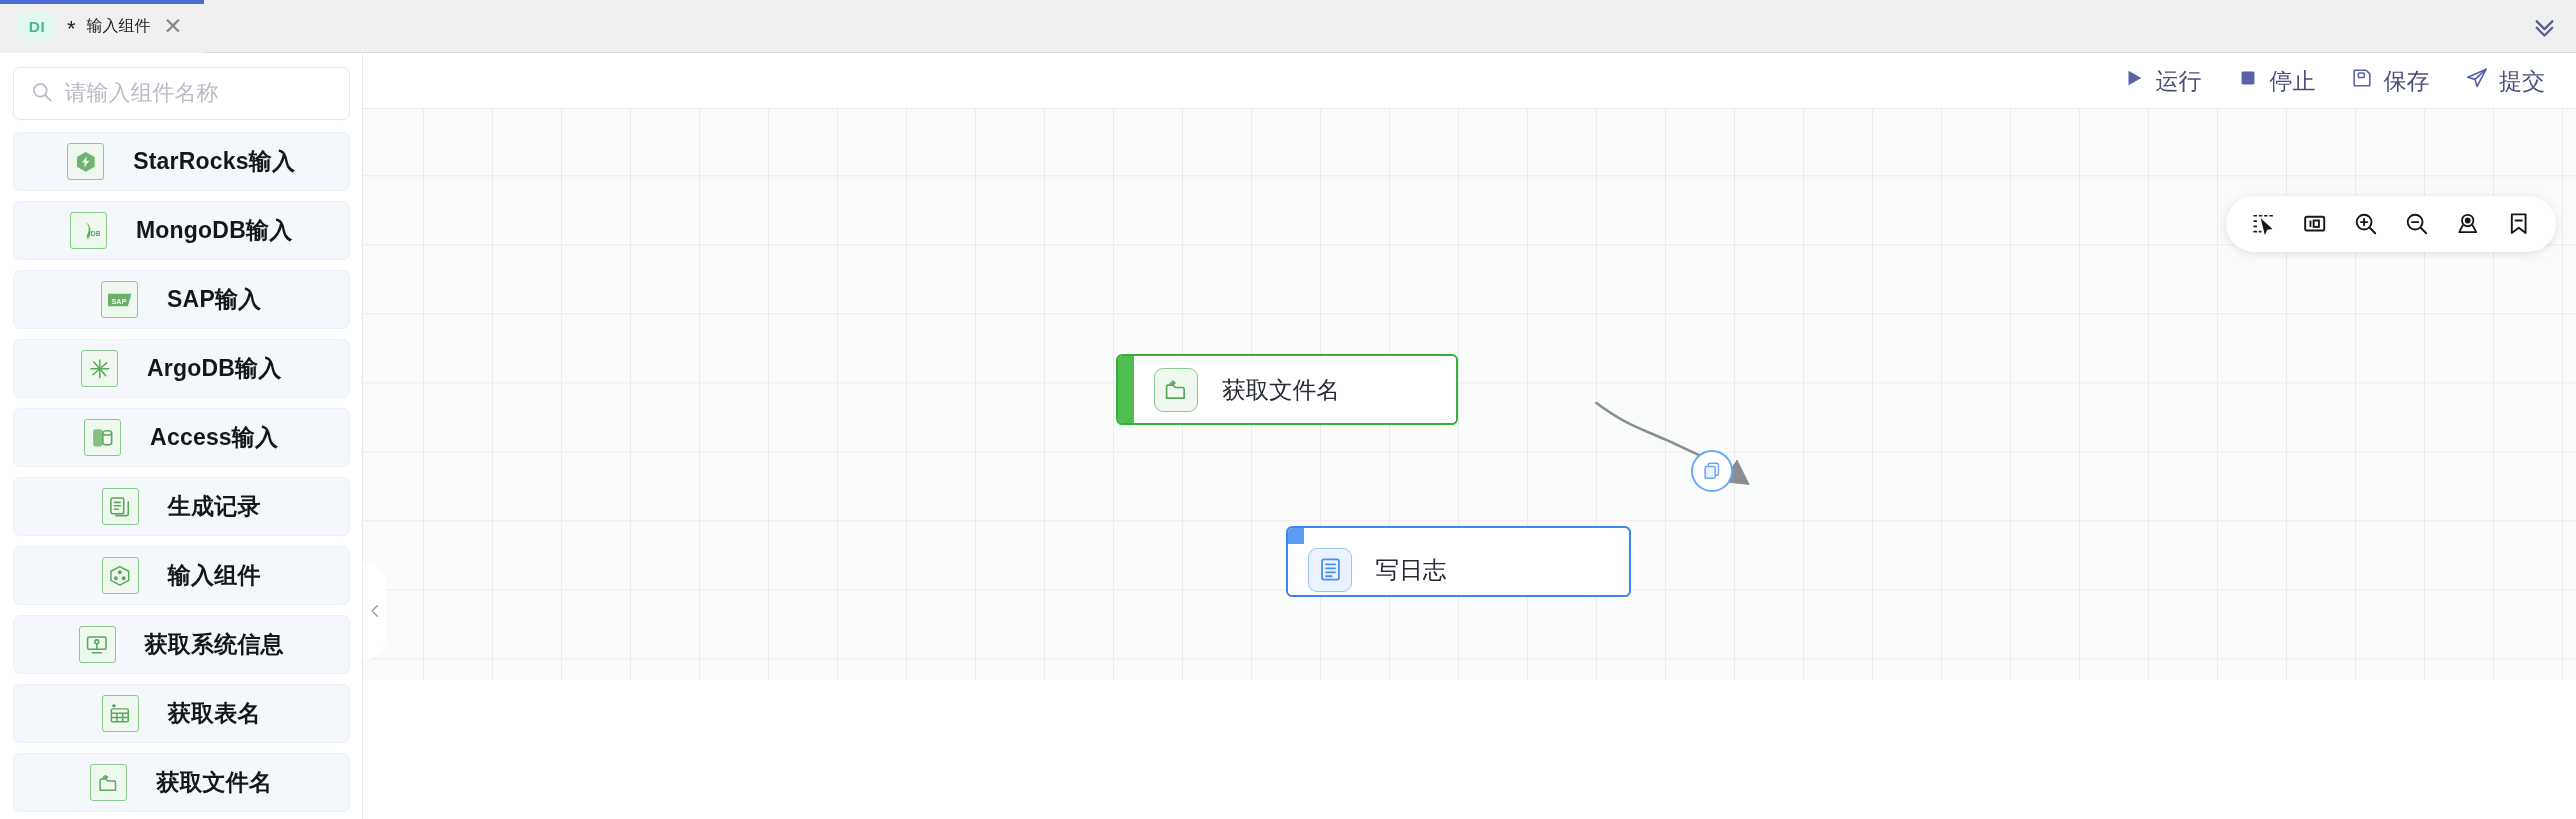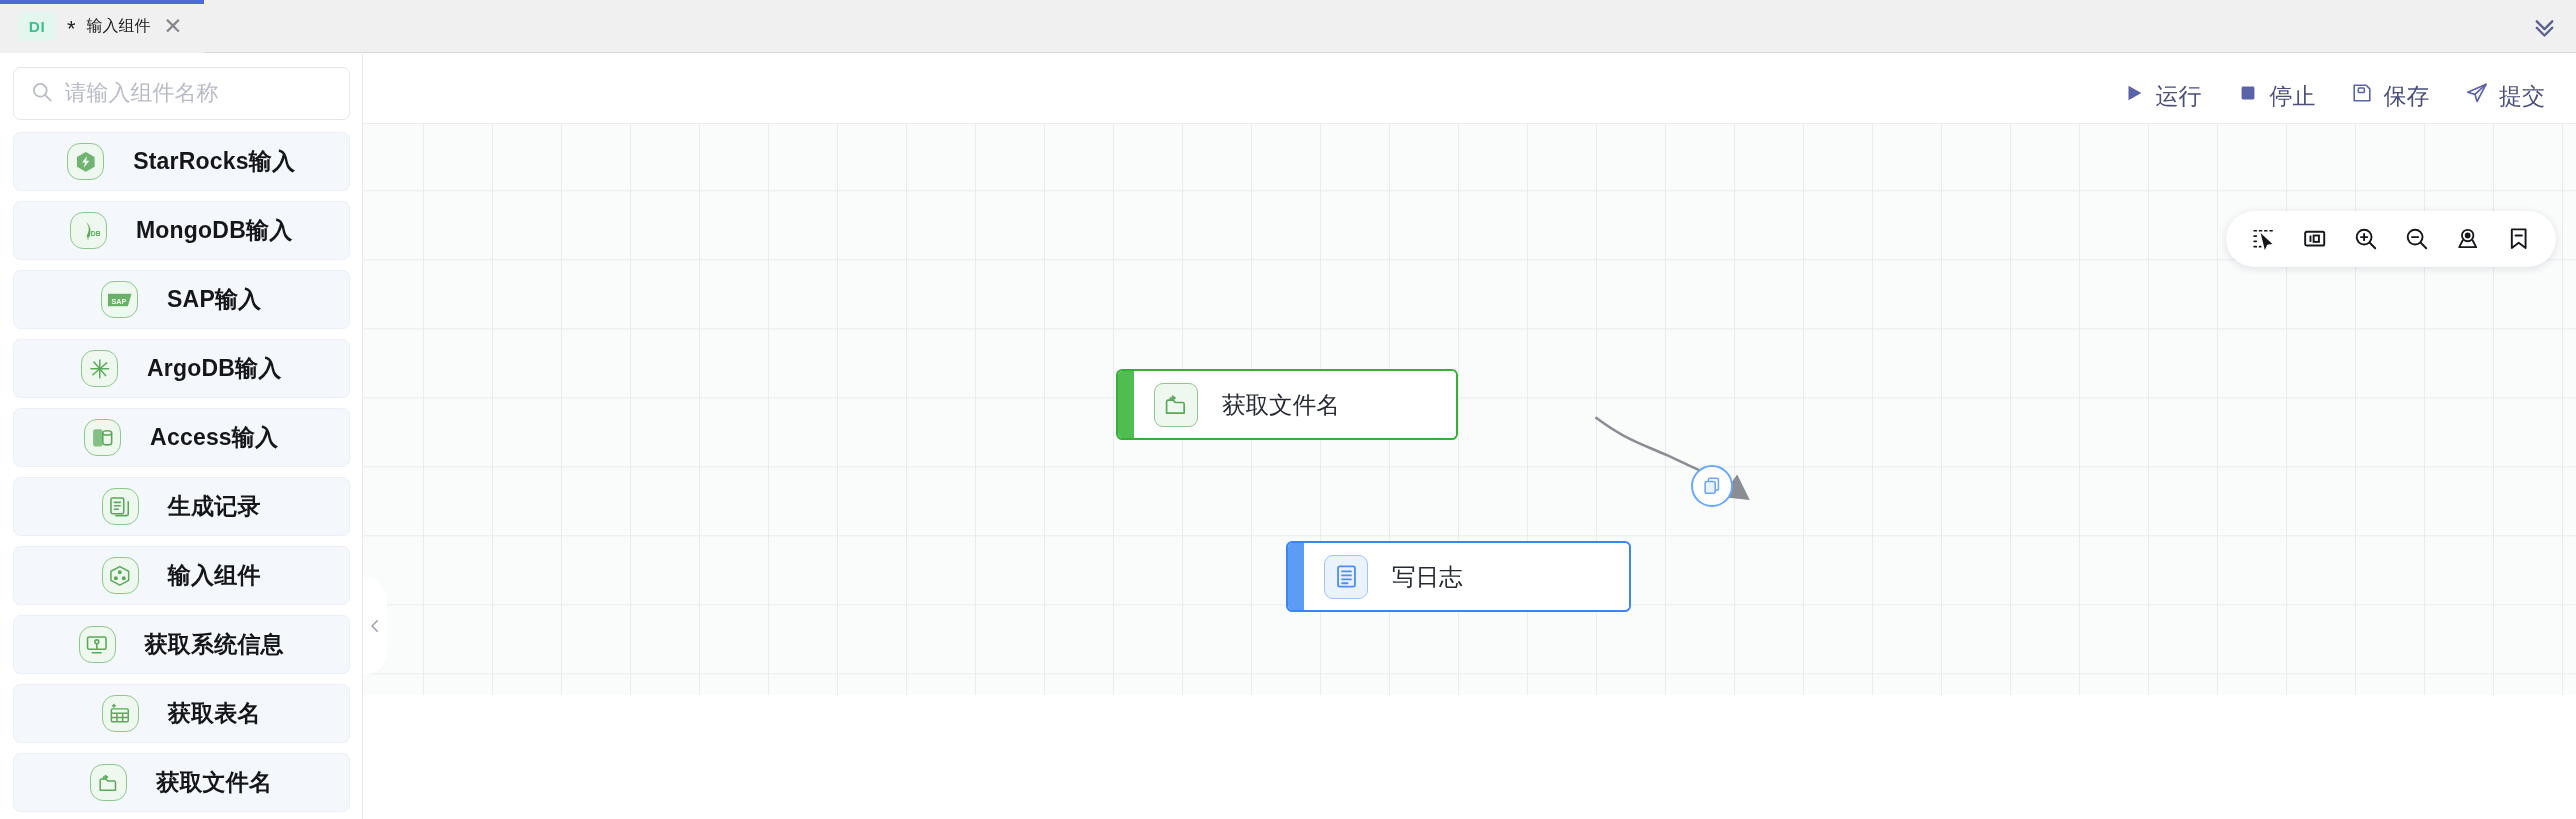--- a/index.html
+++ b/index.html
@@ -87,35 +87,34 @@
     background: #f4f8fc;
     border: 0.9px solid #eaf0f7;
     border-radius: 7.3px;
     display: flex; align-items: center; gap: 29px;
     padding: 0 16.3px;
     cursor: grab;
     justify-content: center;
   }
   .comp-icon {
     width: 37px; height: 37px; flex: 0 0 37px;
-    border: 1.4px solid #8cc98c; border-radius: 13px;
+    border: 1.4px solid #8cc98c; border-radius: 3px;
     background: #eef8ee;
     display: flex; align-items: center; justify-content: center;
   }
   .comp-label {
     font-size: 23px; font-weight: 700; color: #15161a;
     white-space: nowrap; letter-spacing: 0.2px;
   }
 
   
   .canvas-area {
     position: relative; flex: 1; height: 626px;
     background: #0c4a6e;
     overflow: hidden;
-    margin-top: 15px;
   }
   .canvas-topbar {
     position: absolute; left: 0; top: 0; right: 0; height: 55px;
     background: #ffffff;
     border-bottom: 0.9px solid #ececef;
     display: flex; align-items: center; justify-content: flex-end;
     gap: 36px; padding-right: 31px;
     z-index: 6;
   }
   .tool-btn {
@@ -177,21 +176,21 @@
     width: 44px; height: 44px; flex: 0 0 44px;
     border-radius: 9px;
     display: flex; align-items: center; justify-content: center;
   }
   .node-label { font-size: 23.6px; color: #262a33; white-space: nowrap; }
 
   .node-green { border: 2.3px solid #35b035; }
   .node-green .node-bar { background: #4fbd4f; }
   .node-green .node-icon { border: 1.4px solid #8cc98c; background: #eef8ee; }
 
-  .node-blue { border: 2.3px solid #3a86f0; }
+  .node-blue { border: 2.3px solid #3a86f0; flex-direction: column; }
   .node-blue .node-bar { background: #5c9cf5; }
   .node-blue .node-icon { border: 1.4px solid #9dc4f7; background: #eaf2fe; }
 
   .edge-badge {
     position: absolute;
     width: 42px; height: 42px; border-radius: 50%;
     background: #ffffff; border: 2.3px solid #6aa9f5;
     display: flex; align-items: center; justify-content: center;
     z-index: 5; cursor: pointer;
   }

